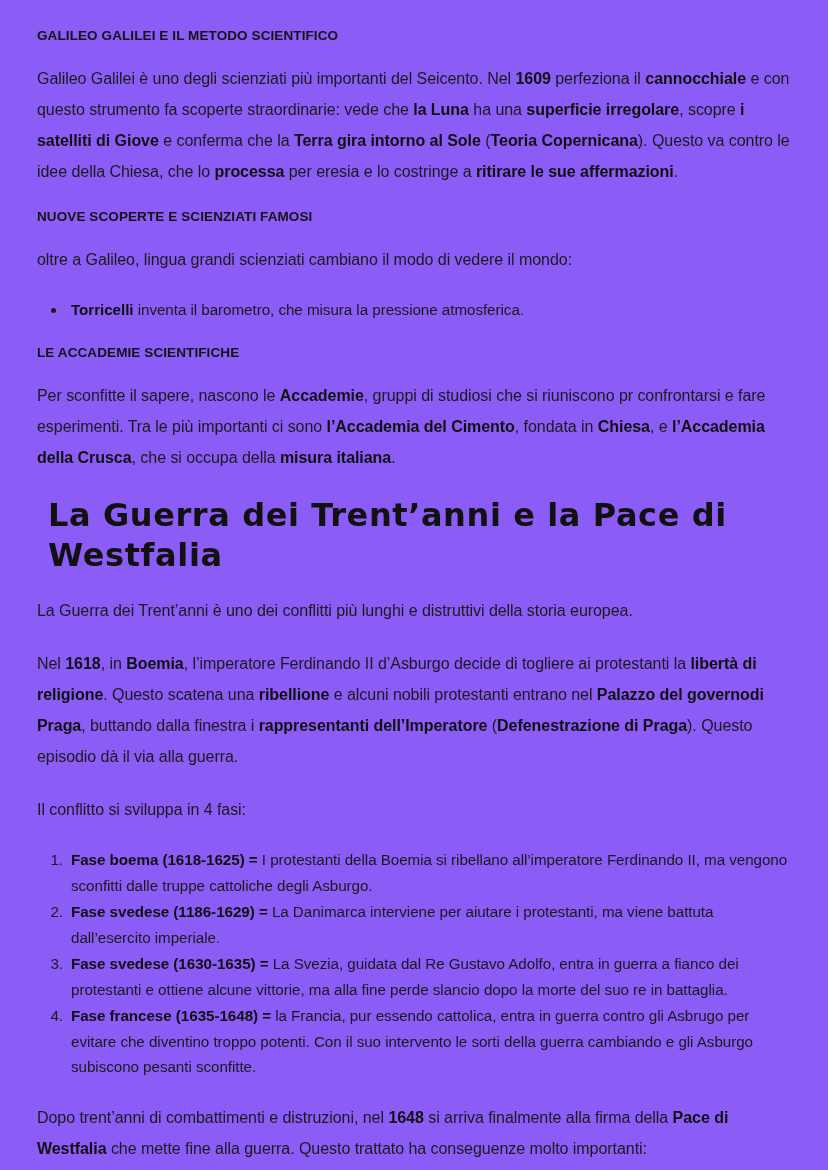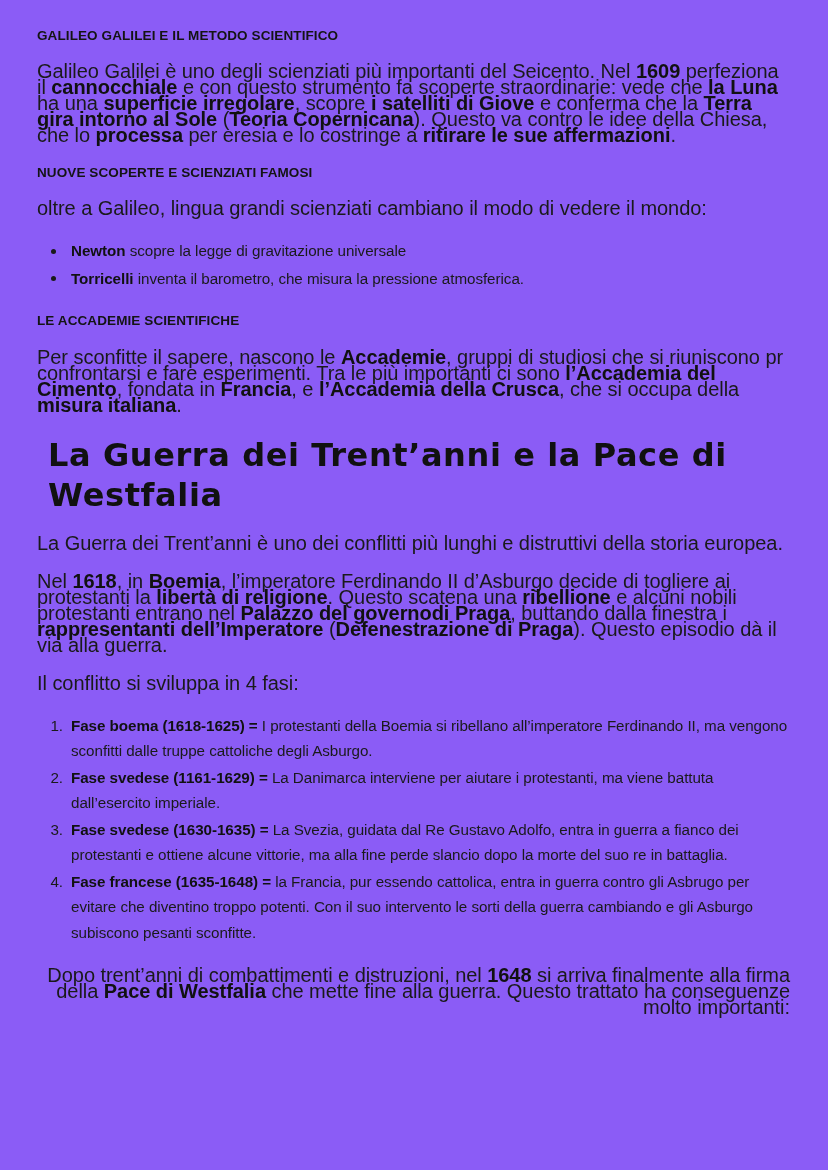--- a/index.html
+++ b/index.html
@@ -27,27 +27,27 @@
     font-weight: bold;
     letter-spacing: 0.1px;
     text-transform: uppercase;
     margin: 0 0 19px 0;
     line-height: 1.2;
     color: #141414;
   }
   .gap-top-lg { margin-top: 26px; }
 
   p.body-text {
-    font-size: 20px;
-    line-height: 16px;
+    font-size: 16px;
+    line-height: 31px;
     margin: 0 0 22px 0;
     color: #1a1a1a;
     letter-spacing: -0.05px;
   }
-  p.body-text:last-child { margin-bottom: 0; text-align: right; }
+  p.body-text:last-child { margin-bottom: 0; }
 
   b, strong { font-weight: bold; color: #111111; }
 
   h1.script-title {
     font-family: "DejaVu Sans", sans-serif;
     font-size: 32px;
     font-weight: bold;
     letter-spacing: 0.6px;
     margin: 0 0 20px 0;
     padding-left: 11px;
@@ -113,49 +113,45 @@
 
   <p class="body-text"><span>Galileo Galilei è uno degli scienziati più importanti del Seicento. Nel </span><b>1609</b><span> perfeziona il </span><b>cannocchiale</b><span> e con questo strumento fa scoperte straordinarie: vede che </span><b>la Luna</b><span> ha una </span><b>superficie irregolare</b><span>, scopre </span><b>i satelliti di Giove</b><span> e conferma che la </span><b>Terra gira intorno al Sole</b><span> (</span><b>Teoria Copernicana</b><span>). Questo va contro le idee della Chiesa, che lo </span><b>processa</b><span> per eresia e lo costringe a </span><b>ritirare le sue affermazioni</b><span>.</span></p>
 
   <h2 class="section-heading gap-top-lg">NUOVE SCOPERTE E SCIENZIATI FAMOSI</h2>
 
   <p class="body-text">oltre a Galileo, lingua grandi scienziati cambiano il modo di vedere il mondo:</p>
 
   <ul class="bullet-list">
     <li>
       <span class="dot"></span>
-      <b>Newton</b><span> scopre la legge di gravitazione universale</span>
-    </li>
-    <li>
-      <span class="dot"></span>
       <b>Torricelli</b><span> inventa il barometro, che misura la pressione atmosferica.</span>
     </li>
   </ul>
 
   <h2 class="section-heading gap-top-lg">LE ACCADEMIE SCIENTIFICHE</h2>
 
-  <p class="body-text"><span>Per sconfitte il sapere, nascono le </span><b>Accademie</b><span>, gruppi di studiosi che si riuniscono pr confrontarsi e fare esperimenti. Tra le più importanti ci sono </span><b>l’Accademia del Cimento</b><span>, fondata in </span><b>Francia</b><span>, e </span><b>l’Accademia della Crusca</b><span>, che si occupa della </span><b>misura italiana</b><span>.</span></p>
+  <p class="body-text"><span>Per sconfitte il sapere, nascono le </span><b>Accademie</b><span>, gruppi di studiosi che si riuniscono pr confrontarsi e fare esperimenti. Tra le più importanti ci sono </span><b>l’Accademia del Cimento</b><span>, fondata in </span><b>Chiesa</b><span>, e </span><b>l’Accademia della Crusca</b><span>, che si occupa della </span><b>misura italiana</b><span>.</span></p>
 
   <h1 class="script-title">La Guerra dei Trent’anni e la Pace di Westfalia</h1>
 
   <p class="body-text">La Guerra dei Trent’anni è uno dei conflitti più lunghi e distruttivi della storia europea.</p>
 
 
   <p class="body-text"><span>Nel </span><b>1618</b><span>, in </span><b>Boemia</b><span>, l’imperatore Ferdinando II d’Asburgo decide di togliere ai protestanti la </span><b>libertà di religione</b><span>. Questo scatena una </span><b>ribellione</b><span> e alcuni nobili protestanti entrano nel </span><b>Palazzo del governodi Praga</b><span>, buttando dalla finestra i </span><b>rappresentanti dell’Imperatore</b><span> (</span><b>Defenestrazione di Praga</b><span>). Questo episodio dà il via alla guerra.</span></p>
 
   <p class="body-text">Il conflitto si sviluppa in 4 fasi:</p>
 
   <ol class="phase-list">
     <li>
       <span class="num">1.</span>
       <b>Fase boema (1618-1625) =</b><span> I protestanti della Boemia si ribellano all’imperatore Ferdinando II, ma vengono sconfitti dalle truppe cattoliche degli Asburgo.</span>
     </li>
     <li>
       <span class="num">2.</span>
-      <b>Fase svedese (1161-1629) =</b><span> La Danimarca interviene per aiutare i protestanti, ma viene battuta dall’esercito imperiale.</span>
+      <b>Fase svedese (1186-1629) =</b><span> La Danimarca interviene per aiutare i protestanti, ma viene battuta dall’esercito imperiale.</span>
     </li>
     <li>
       <span class="num">3.</span>
       <b>Fase svedese (1630-1635) =</b><span> La Svezia, guidata dal Re Gustavo Adolfo, entra in guerra a fianco dei protestanti e ottiene alcune vittorie, ma alla fine perde slancio dopo la morte del suo re in battaglia.</span>
     </li>
     <li>
       <span class="num">4.</span>
       <b>Fase francese (1635-1648) =</b><span> la Francia, pur essendo cattolica, entra in guerra contro gli Asbrugo per evitare che diventino troppo potenti. Con il suo intervento le sorti della guerra cambiando e gli Asburgo subiscono pesanti sconfitte.</span>
     </li>
   </ol>

